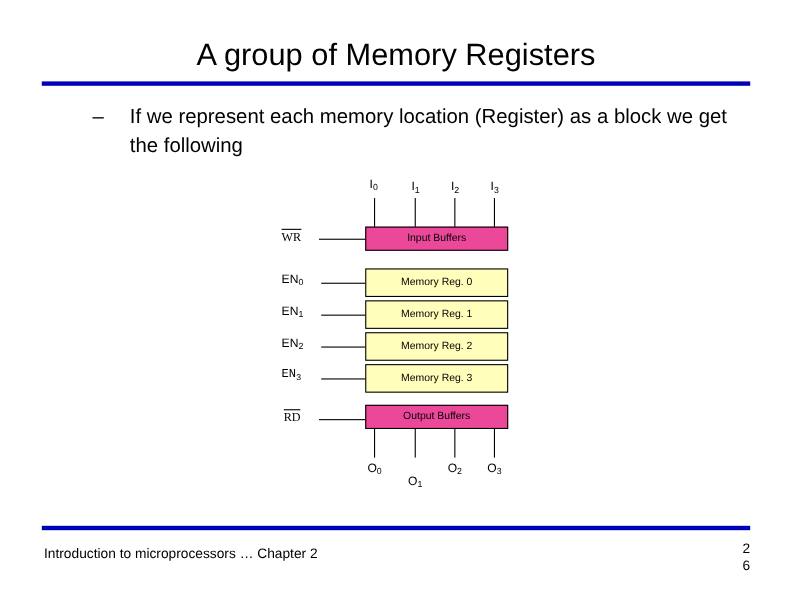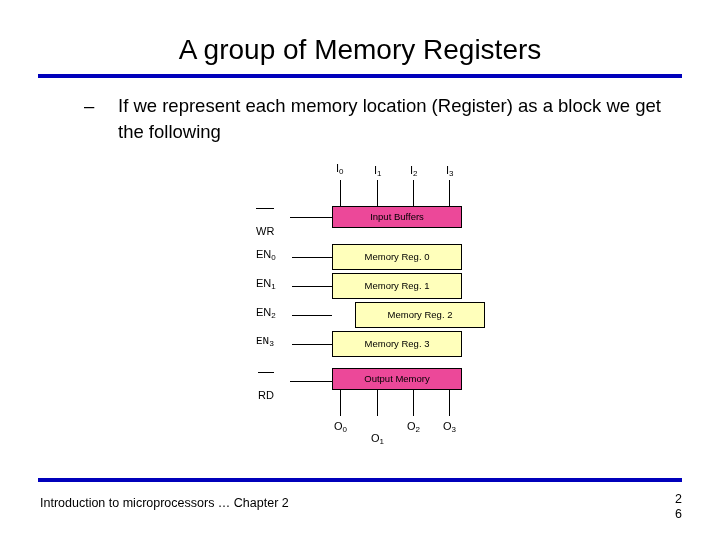--- a/index.html
+++ b/index.html
@@ -87,22 +87,23 @@
     white-space: nowrap;
   }
   .sig sub {
     font-size: 8px;
     vertical-align: baseline;
     position: relative;
     top: 2px;
   }
   .overline {
     border-top: 1px solid #000000;
-    padding-top: 16px;
+    padding-top: 1px;
     display: inline-block;
+    font-family: Liberation Serif, serif;
   }
   .wire {
     position: absolute;
     background: #000000;
   }
   .hwire { height: 1px; }
   .vwire { width: 1px; }
 
   .port {
     position: absolute;
@@ -172,24 +173,24 @@
 
     <div class="wire vwire" style="left:90px; top:20px; height:28px;"></div>
     <div class="wire vwire" style="left:127px; top:20px; height:28px;"></div>
     <div class="wire vwire" style="left:163px; top:20px; height:28px;"></div>
     <div class="wire vwire" style="left:199px; top:20px; height:28px;"></div>
 
     <div class="box green" style="left:82px; top:46px; width:130px; height:22px;">Input Buffers</div>
 
     <div class="box yellow" style="left:82px; top:84px; width:130px; height:26px;">Memory Reg. 0</div>
     <div class="box yellow" style="left:82px; top:113px; width:130px; height:26px;">Memory Reg. 1</div>
-    <div class="box yellow" style="left:82px; top:142px; width:130px; height:26px;margin-left:23px;">Memory Reg. 2</div>
+    <div class="box yellow" style="left:82px; top:142px; width:130px; height:26px;">Memory Reg. 2</div>
     <div class="box yellow" style="left:82px; top:171px; width:130px; height:26px;">Memory Reg. 3</div>
 
-    <div class="box green" style="left:82px; top:208px; width:130px; height:22px;">Output Memory</div>
+    <div class="box green" style="left:82px; top:208px; width:130px; height:22px;">Output Buffers</div>
 
     <div class="sig" style="left:6px; top:48px;">
       <span class="overline"><span>WR</span></span>
     </div>
     <div class="sig" style="left:6px; top:88px;">
       <span>EN</span><sub>0</sub>
     </div>
     <div class="sig" style="left:6px; top:117px;">
       <span>EN</span><sub>1</sub>
     </div>

